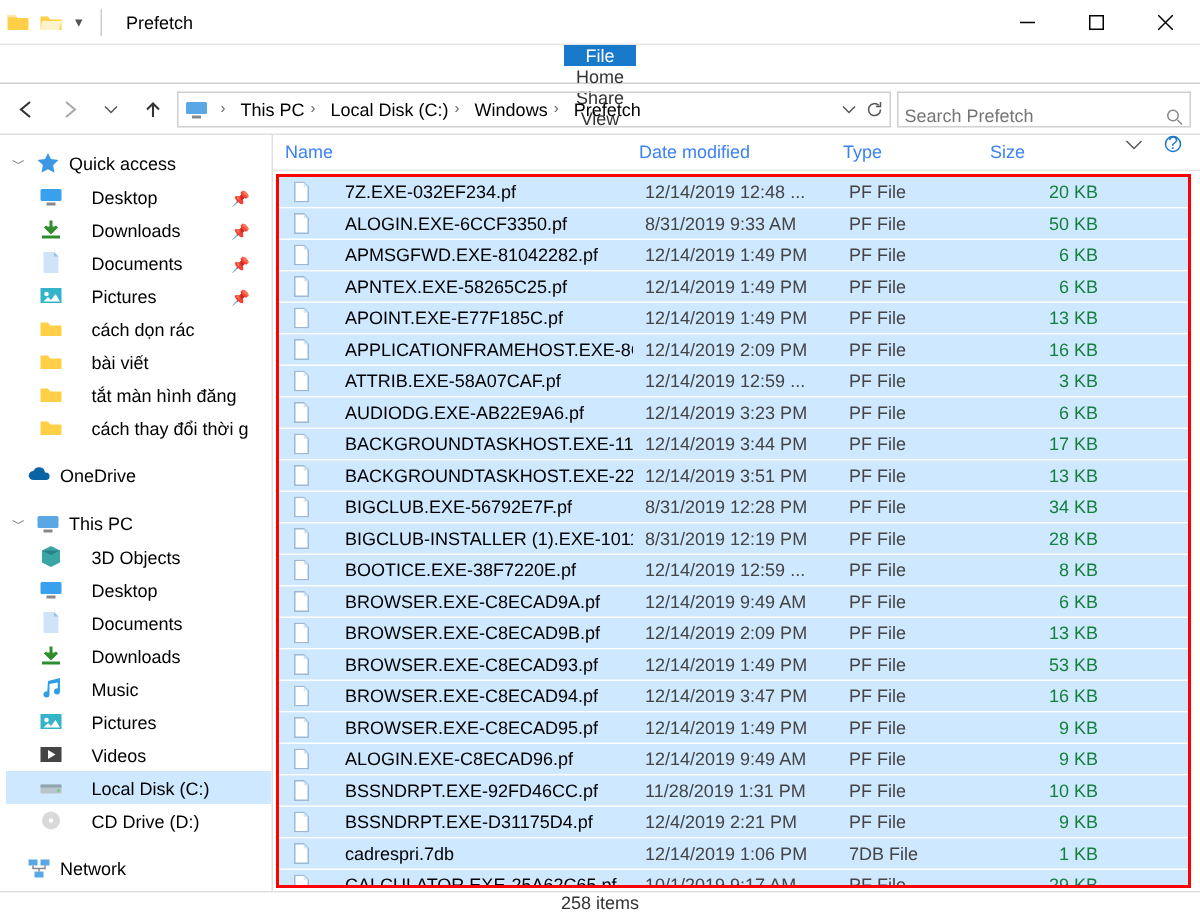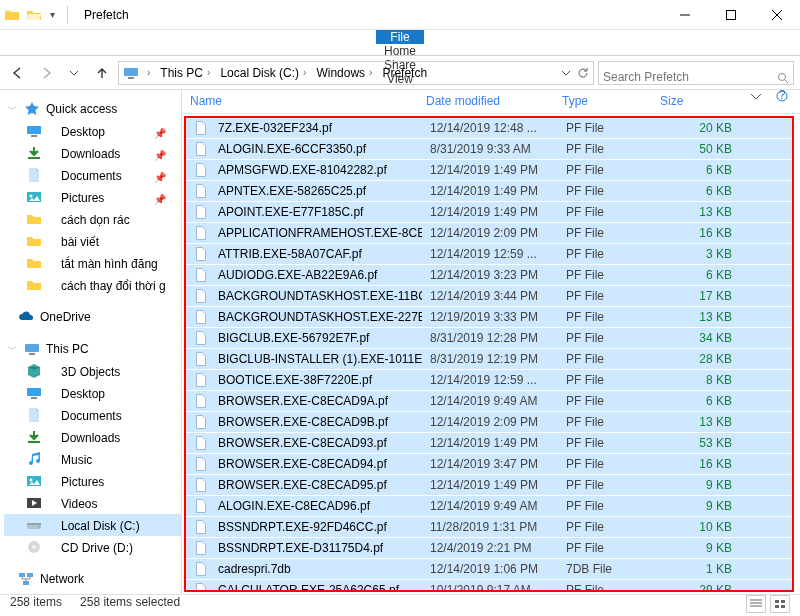--- a/index.html
+++ b/index.html
@@ -54,28 +54,28 @@
   .col-headers { display: flex; height: 24px; border-bottom: 1px solid #e5e5e5; color: #3b82f6; }
   .col { padding: 4px 8px; border-right: 1px solid transparent; }
   .col.name { width: 236px; }
   .col.date { width: 136px; }
   .col.type { width: 98px; }
   .col.size { flex: 1; text-align: left; }
 
   .file-rows { flex: 1; overflow: hidden; border: 2px solid #ff0000; margin: 2px 6px 2px 2px; }
   .file-row { display: flex; height: 21px; align-items: center; background: #cde8ff; border-bottom: 1px solid #fff; }
   .cell { padding: 0 8px; overflow: hidden; white-space: nowrap; text-overflow: ellipsis; color: #000; }
-  .cell.name { width: 236px; display: flex; align-items: center; gap: 10px; }
+  .cell.name { width: 236px; display: flex; align-items: center; gap: 22px; }
   .cell.date { width: 136px; color: #444; }
   .cell.type { width: 98px; color: #444; }
   .cell.size { flex: 1; text-align: right; padding-right: 60px; color: #15803d; }
   .file-icon { width: 14px; height: 14px; flex-shrink: 0; }
 
   
-  .statusbar { height: 22px; border-top: 1px solid #e0e0e0; display: flex; align-items: flex-start; padding: 0 10px; gap: 18px; color: #333; }
+  .statusbar { height: 22px; border-top: 1px solid #e0e0e0; display: flex; align-items: center; padding: 0 10px; gap: 18px; color: #333; flex-direction: column; }
   .statusbar .view-icons { margin-left: auto; display: flex; gap: 4px; }
   .vicon { width: 20px; height: 18px; border: 1px solid #ccc; display: flex; align-items: center; justify-content: center; }
 
   
   svg { display: block; }
 </style>
 </head>
 <body>
 
 <div class="titlebar">
@@ -558,21 +558,21 @@
         <div class="file-row">
           <div class="cell name">
             <span class="file-icon">
               <svg viewBox="0 0 14 14">
                 <path fill="#fff" stroke="#9cb8d4" d="M2.5 0.5h6l3 3v10h-9z"></path>
                 <path fill="#d6e4f0" d="M8.5 0.5v3h3"></path>
               </svg>
             </span>
             <span>BACKGROUNDTASKHOST.EXE-227E7019.pf</span>
           </div>
-          <div class="cell date">12/19/2019 3:33 PM</div>
+          <div class="cell date">12/14/2019 3:51 PM</div>
           <div class="cell type">PF File</div>
           <div class="cell size">13 KB</div>
         </div>
         <div class="file-row">
           <div class="cell name">
             <span class="file-icon">
               <svg viewBox="0 0 14 14">
                 <path fill="#fff" stroke="#9cb8d4" d="M2.5 0.5h6l3 3v10h-9z"></path>
                 <path fill="#d6e4f0" d="M8.5 0.5v3h3"></path>
               </svg>

